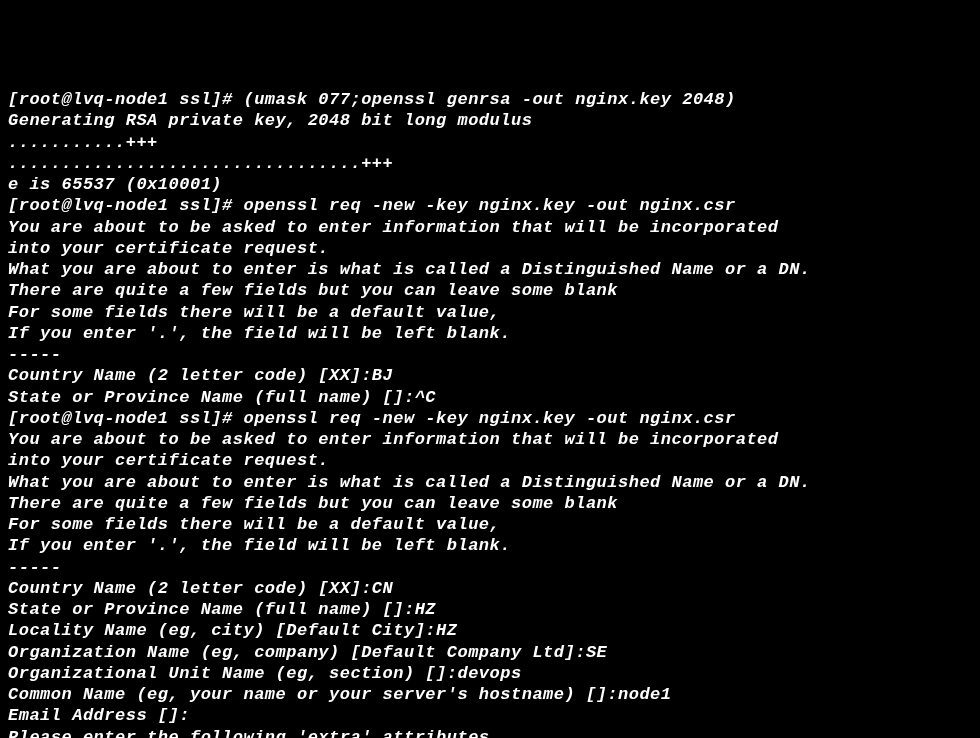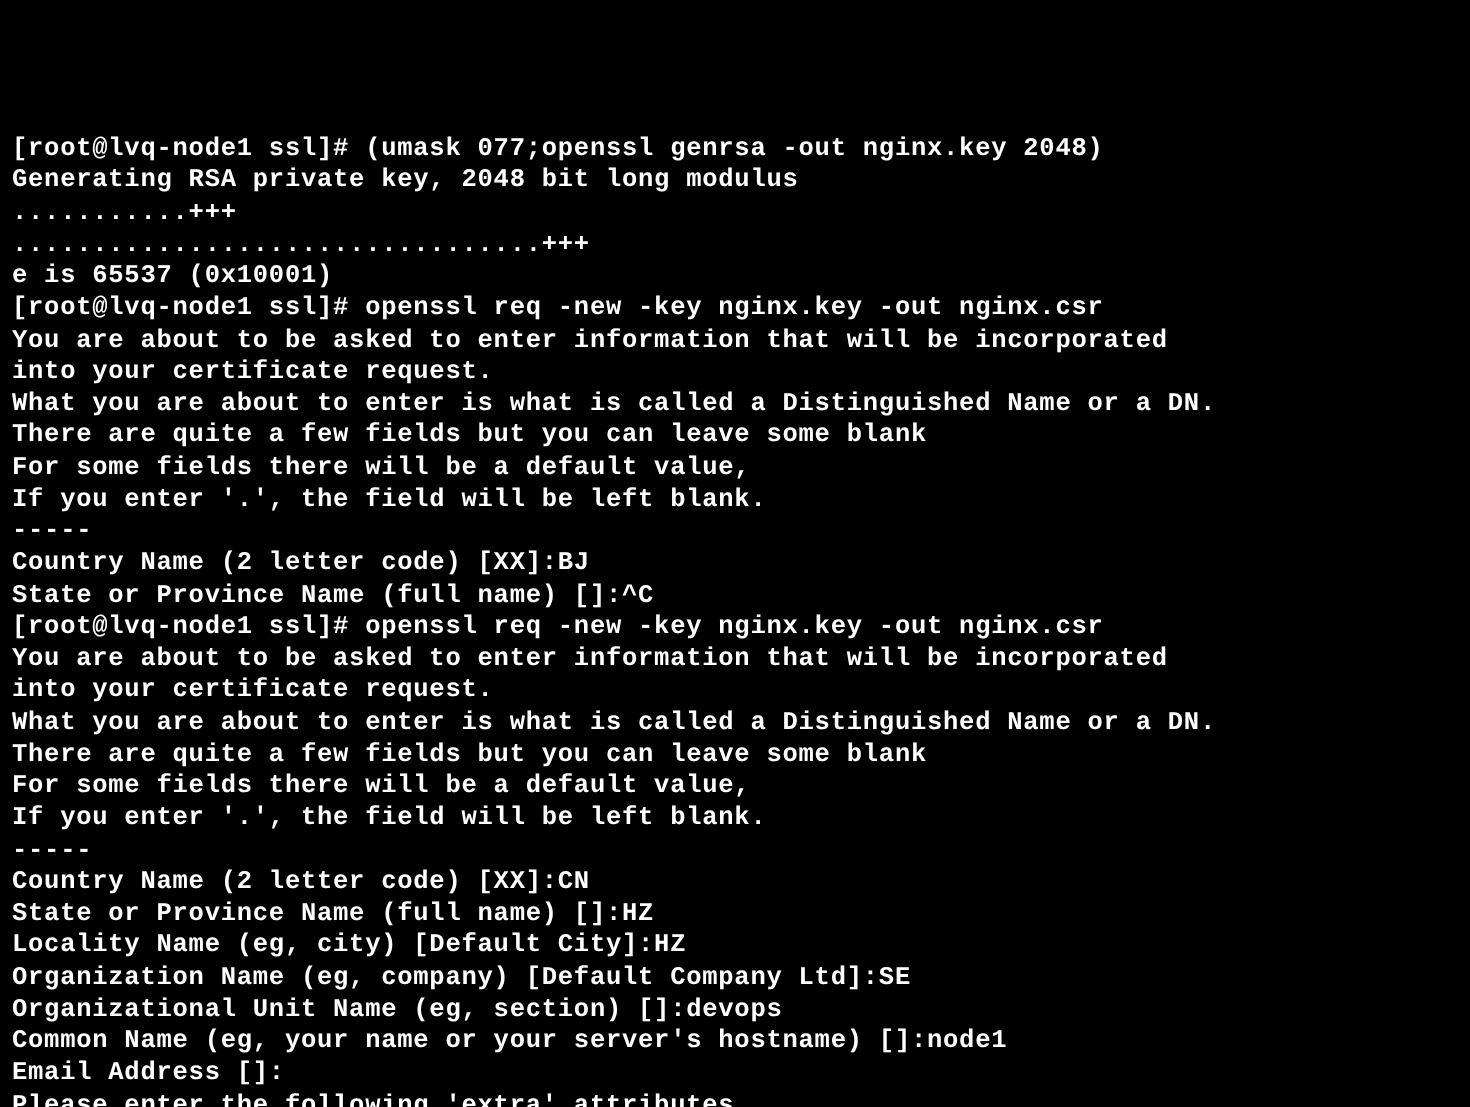--- a/index.html
+++ b/index.html
@@ -16,20 +16,21 @@
       padding: 4px 8px;
       white-space: pre-wrap;
       font-weight: bold;
       letter-spacing: 0.5px;
     }
     .terminal {
       width: 100%;
     }
     .line {
       display: block;
+      font-style: italic;
     }
   </style>
 </head>
 <body>
 
 
 
 <div class="terminal"><span class="line">[root@lvq-node1 ssl]# (umask 077;openssl genrsa -out nginx.key 2048)</span><span class="line">Generating RSA private key, 2048 bit long modulus</span><span class="line">...........+++</span><span class="line">.................................+++</span><span class="line">e is 65537 (0x10001)</span><span class="line">[root@lvq-node1 ssl]# openssl req -new -key nginx.key -out nginx.csr</span><span class="line">You are about to be asked to enter information that will be incorporated</span><span class="line">into your certificate request.</span><span class="line">What you are about to enter is what is called a Distinguished Name or a DN.</span><span class="line">There are quite a few fields but you can leave some blank</span><span class="line">For some fields there will be a default value,</span><span class="line">If you enter '.', the field will be left blank.</span><span class="line">-----</span><span class="line">Country Name (2 letter code) [XX]:BJ</span><span class="line">State or Province Name (full name) []:^C</span><span class="line">[root@lvq-node1 ssl]# openssl req -new -key nginx.key -out nginx.csr</span><span class="line">You are about to be asked to enter information that will be incorporated</span><span class="line">into your certificate request.</span><span class="line">What you are about to enter is what is called a Distinguished Name or a DN.</span><span class="line">There are quite a few fields but you can leave some blank</span><span class="line">For some fields there will be a default value,</span><span class="line">If you enter '.', the field will be left blank.</span><span class="line">-----</span><span class="line">Country Name (2 letter code) [XX]:CN</span><span class="line">State or Province Name (full name) []:HZ</span><span class="line">Locality Name (eg, city) [Default City]:HZ</span><span class="line">Organization Name (eg, company) [Default Company Ltd]:SE</span><span class="line">Organizational Unit Name (eg, section) []:devops</span><span class="line">Common Name (eg, your name or your server's hostname) []:node1</span><span class="line">Email Address []:</span><span class="line"></span><span class="line">Please enter the following 'extra' attributes</span></div>
 
 

